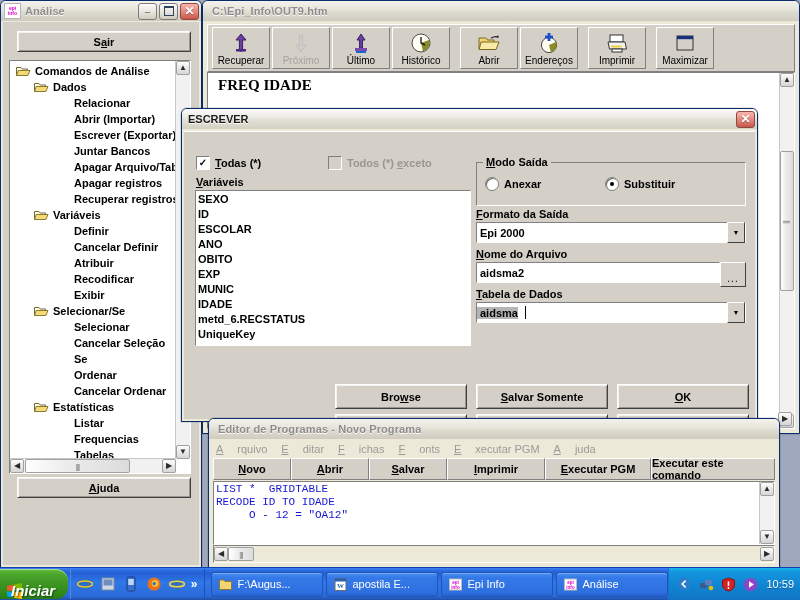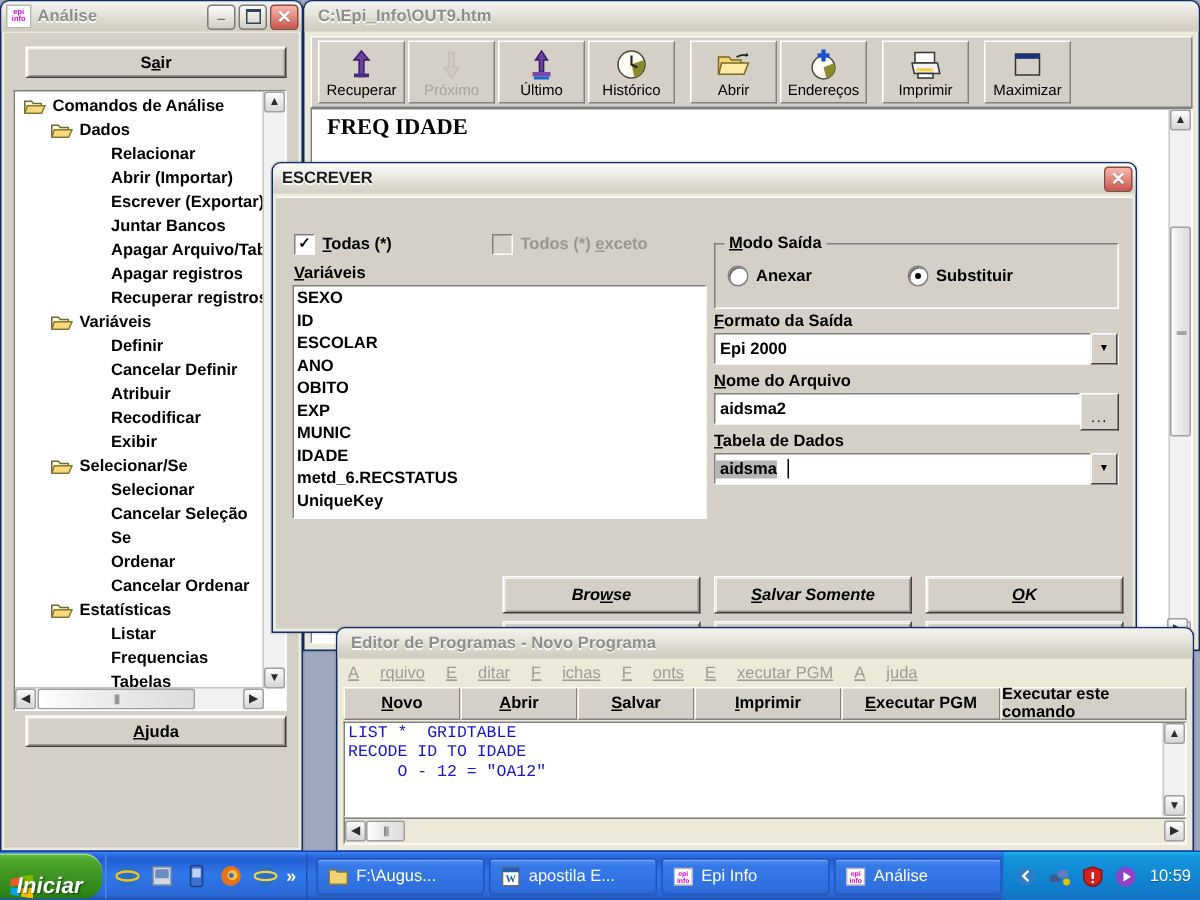--- a/index.html
+++ b/index.html
@@ -136,29 +136,29 @@
          display:flex;align-items:center;}
   .combo .val{flex:1;padding-left:3px;font-size:11px;font-weight:bold;color:#000;white-space:nowrap;}
   .combo .val.sel{background:#b5b5b5;color:#000;display:inline-block;flex:none;}
   .combo .caret{width:16px;height:100%;border:1px solid;border-color:#fff #404040 #404040 #fff;
         background:#d4d0c8;display:flex;align-items:center;justify-content:center;font-size:7px;flex:none;}
   .textin{position:absolute;border:1px solid;border-color:#808080 #fff #fff #808080;background:#fff;
           display:flex;align-items:center;padding-left:3px;font-size:11px;font-weight:bold;color:#000;}
   .dotsbtn{position:absolute;border:1px solid;border-color:#fff #404040 #404040 #fff;background:#d4d0c8;
            display:flex;align-items:flex-end;justify-content:center;font-size:10px;color:#000;
            padding-bottom:2px;letter-spacing:1px;}
-  .dbtn{position:absolute;height:23px;font-style:italic;}
+  .dbtn{position:absolute;height:23px;}
   .caretv{position:absolute;width:1px;background:#000;}
 
   
-  #editor{left:208px;top:418px;width:570px;height:148px;margin-left:16px;}
+  #editor{left:208px;top:418px;width:570px;height:148px;}
   #editor .ebody{position:absolute;left:2px;top:21px;right:2px;bottom:2px;background:#ece9d8;}
   #emenu{position:absolute;left:0;top:0;right:0;height:17px;display:flex;align-items:center;
          padding-left:5px;background:#ece9d8;}
-  #emenu span{font-size:11px;color:#9b9b97;margin-right:14px;text-decoration:underline;}
+  #emenu span{font-size:11px;color:#9b9b97;margin-right:14px;}
   #etool{position:absolute;left:2px;top:18px;right:2px;height:22px;display:flex;}
   .ebtn{height:22px;border:1px solid;border-color:#fff #808080 #808080 #fff;background:#d4d0c8;
         display:flex;align-items:center;justify-content:center;font-size:11px;font-weight:bold;
         box-sizing:border-box;}
   #ecode{position:absolute;left:2px;top:41px;right:2px;bottom:20px;background:#fff;
          border:1px solid;border-color:#808080 #fff #fff #808080;overflow:hidden;}
   #ecode pre{margin:0;padding:1px 0 0 2px;font-family:"Liberation Mono",monospace;
              font-size:11px;color:#1515cf;line-height:13px;white-space:pre;}
   #ecodevsb{position:absolute;right:0;top:0;width:14px;bottom:0;background:#f1f1f1;border-left:1px solid #c8c8c8;}
   #ehsb{position:absolute;left:2px;right:2px;bottom:2px;height:16px;background:#ece9d8;

